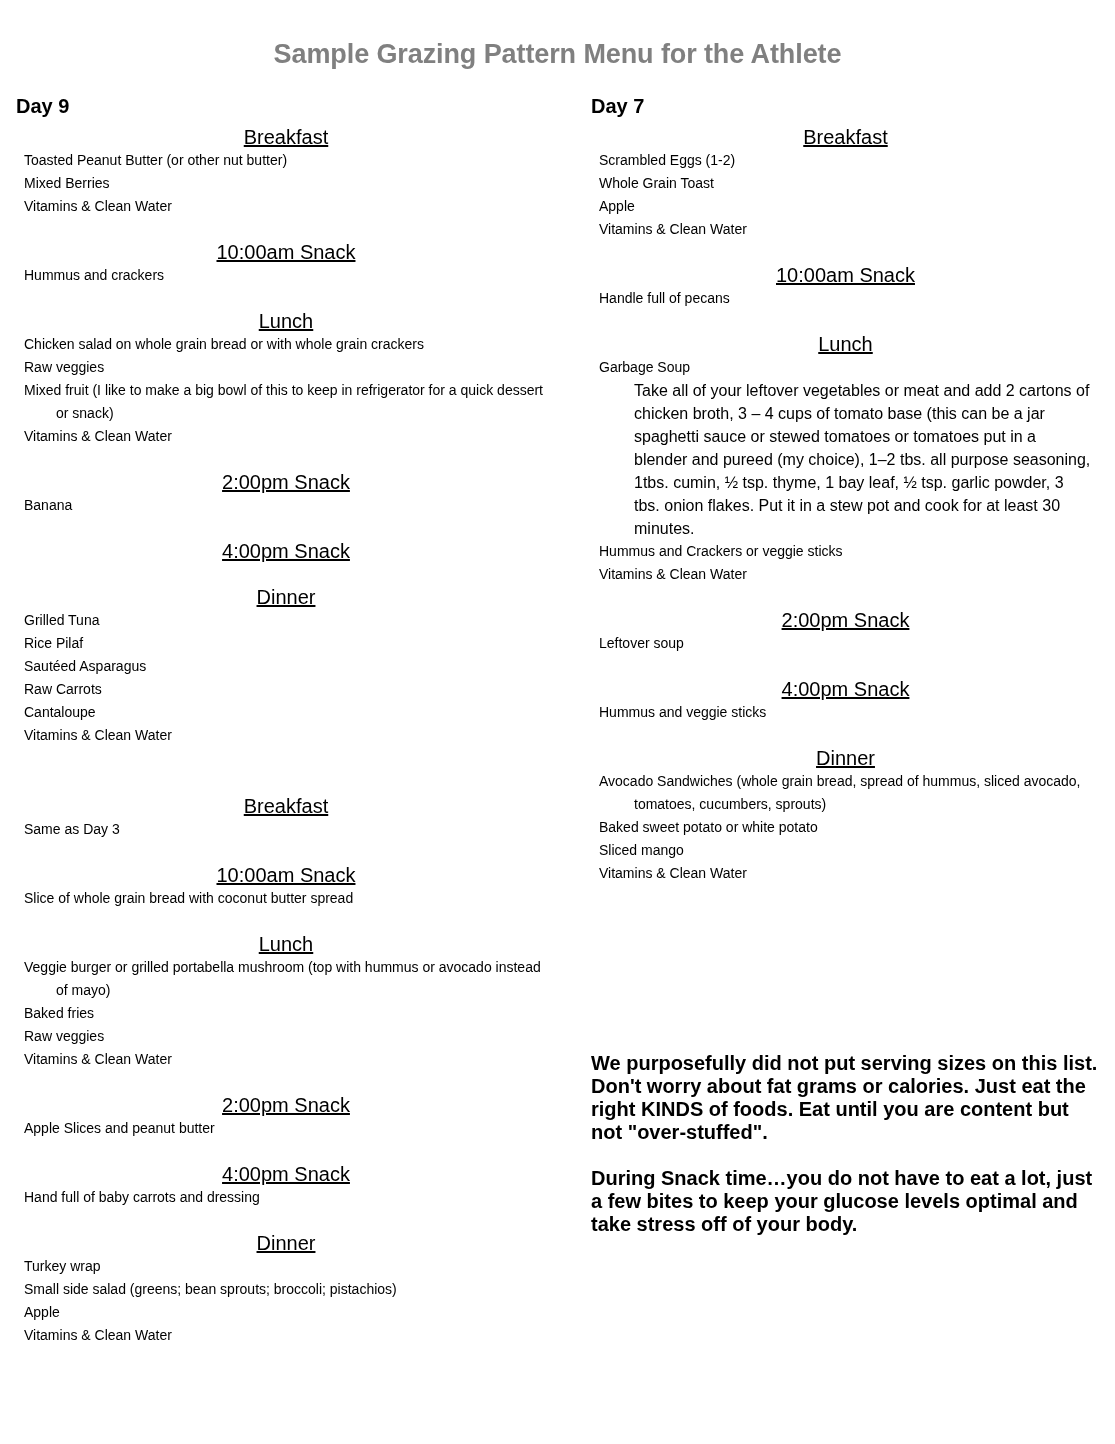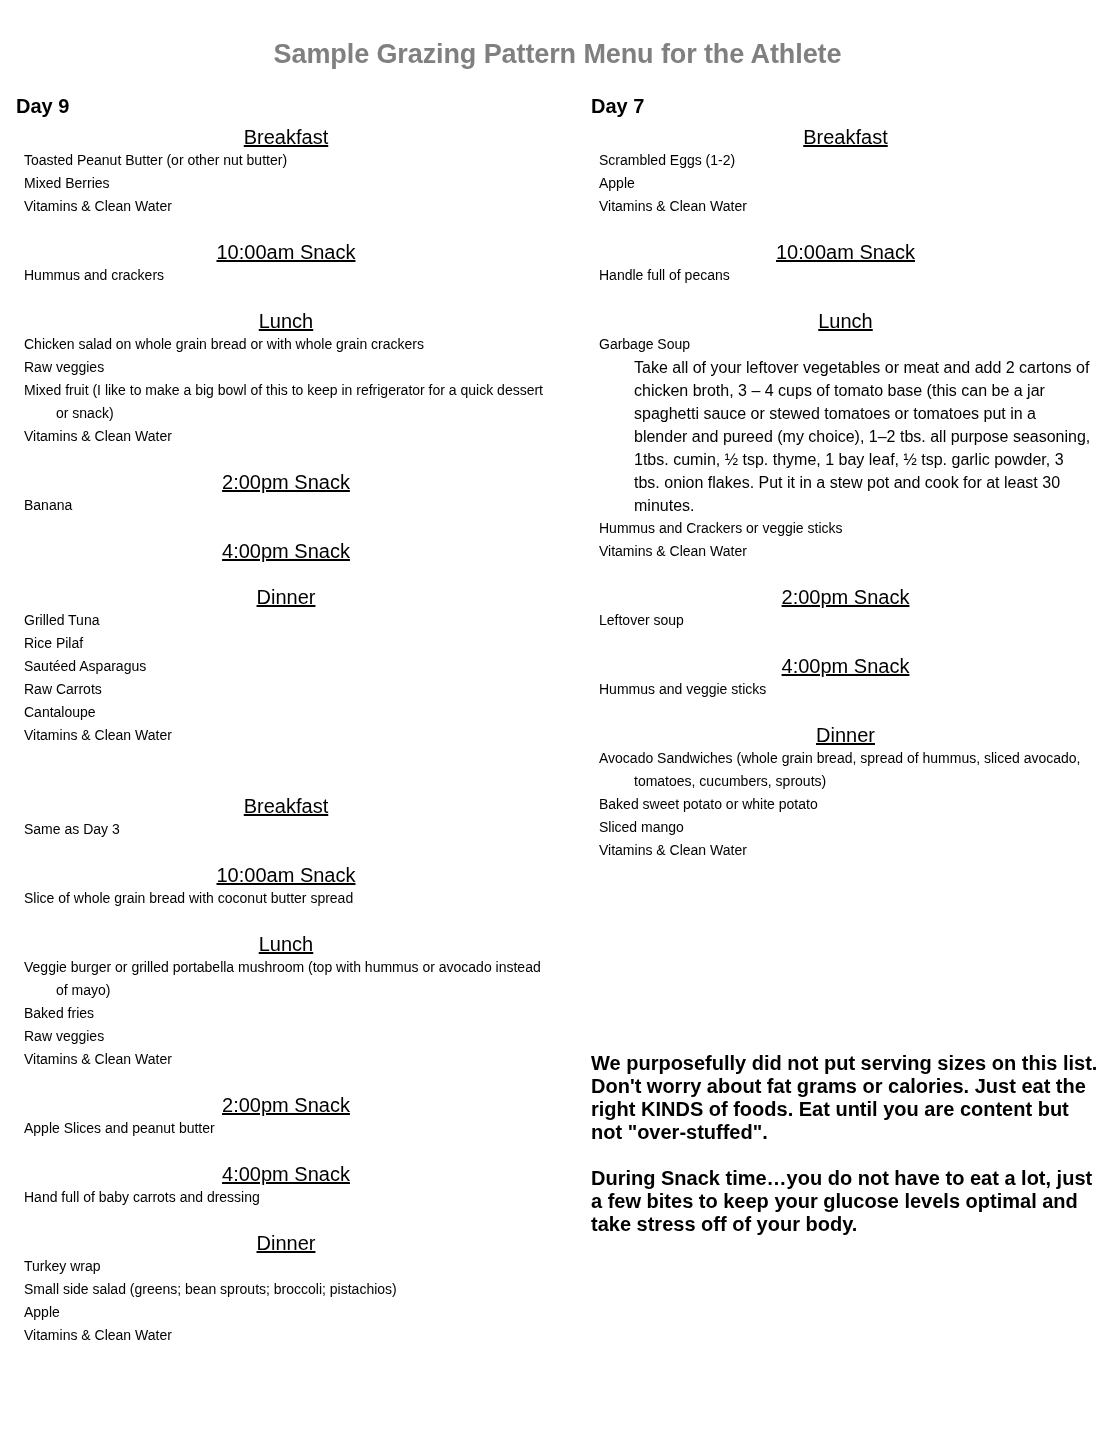--- a/index.html
+++ b/index.html
@@ -217,20 +217,21 @@
           </div>
         </div>
       </div>
     <div class="col col-right">
         <div class="day-block">
           <div class="day-heading">Day 7</div>
           <div class="meal-group">
             <div class="meal-heading">Breakfast</div>
             <ul class="meal-items">
               <li>Scrambled Eggs (1-2)</li>
+              <li>Whole Grain Toast</li>
               <li>Apple</li>
               <li>Vitamins &amp; Clean Water</li>
             </ul>
           </div>
           <div class="meal-group">
             <div class="meal-heading">10:00am Snack</div>
             <ul class="meal-items">
               <li>Handle full of pecans</li>
             </ul>
           </div>

